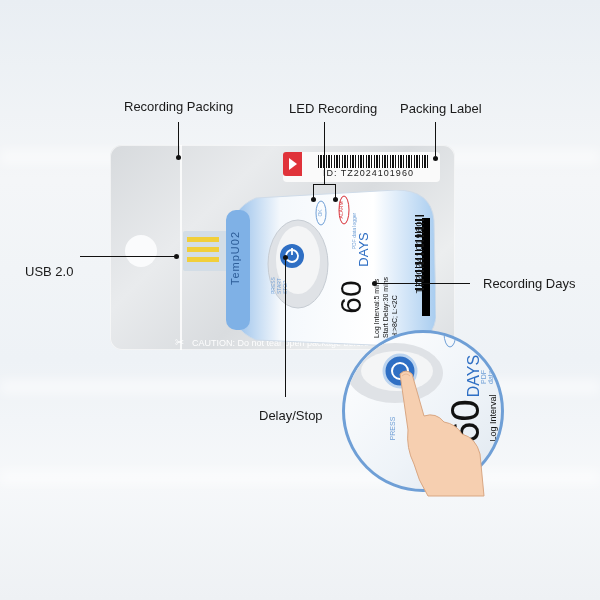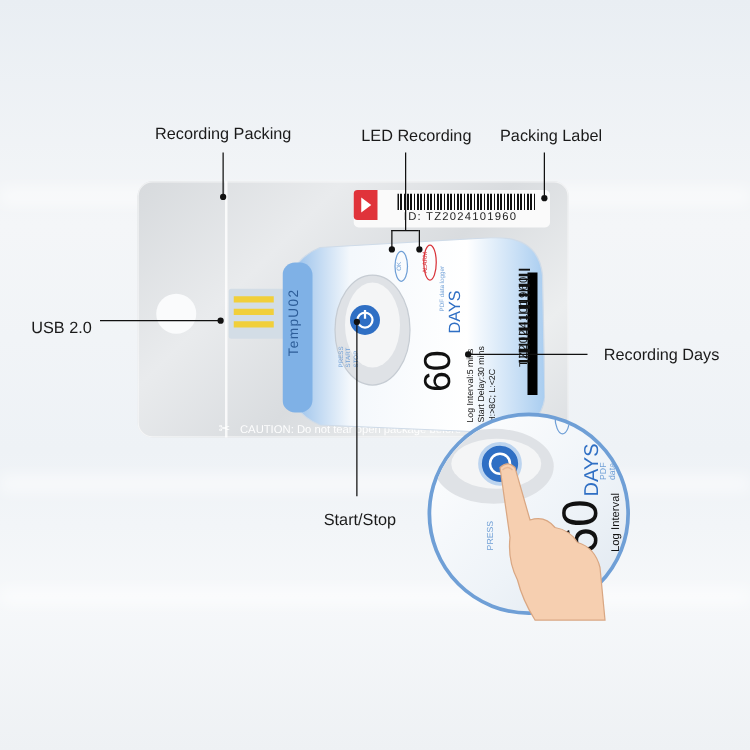--- a/index.html
+++ b/index.html
@@ -127,31 +127,31 @@
 <div class="line" style="left:324px;top:122px;width:1px;height:62px"></div>
 <div class="line" style="left:313px;top:184px;width:22px;height:1px"></div>
 <div class="line" style="left:313px;top:184px;width:1px;height:14px"></div>
 <div class="line" style="left:335px;top:184px;width:1px;height:14px"></div>
 <div class="dot" style="left:311px;top:197px"></div>
 <div class="dot" style="left:333px;top:197px"></div>
 
 <div class="line" style="left:435px;top:122px;width:1px;height:34px"></div>
 <div class="dot" style="left:433px;top:156px"></div>
 
-<div class="label" style="left:25px;top:254px">USB 2.0</div>
+<div class="label" style="left:25px;top:264px">USB 2.0</div>
 <div class="line" style="left:80px;top:256px;width:95px;height:1px"></div>
 <div class="dot" style="left:174px;top:254px"></div>
 
 <div class="label" style="left:483px;top:276px">Recording Days</div>
 <div class="line" style="left:374px;top:283px;width:96px;height:1px"></div>
 <div class="dot" style="left:372px;top:281px"></div>
 
 <div class="line" style="left:285px;top:257px;width:1px;height:140px"></div>
 <div class="dot" style="left:283px;top:255px"></div>
-<div class="label" style="left:259px;top:408px">Start/Stop</div>
+<div class="label" style="left:259px;top:408px">Delay/Stop</div>
 
 <div class="zoom-circle">
   <svg width="156" height="156" viewBox="0 0 156 156" style="position:absolute;left:0;top:0">
     <ellipse cx="50" cy="40" rx="48" ry="30" fill="#dfe2e6"></ellipse>
     <ellipse cx="52" cy="38" rx="36" ry="20" fill="#f4f5f6"></ellipse>
     <circle cx="55" cy="38" r="16" fill="#2f6fc4" stroke="#bcd4ef" stroke-width="3"></circle>
     <circle cx="55" cy="38" r="8" fill="none" stroke="#fff" stroke-width="2"></circle>
     <ellipse cx="105" cy="0" rx="6" ry="14" fill="none" stroke="#6f9fd6"></ellipse>
     <ellipse cx="130" cy="4" rx="6" ry="14" fill="none" stroke="#d9333a"></ellipse>
   </svg>

